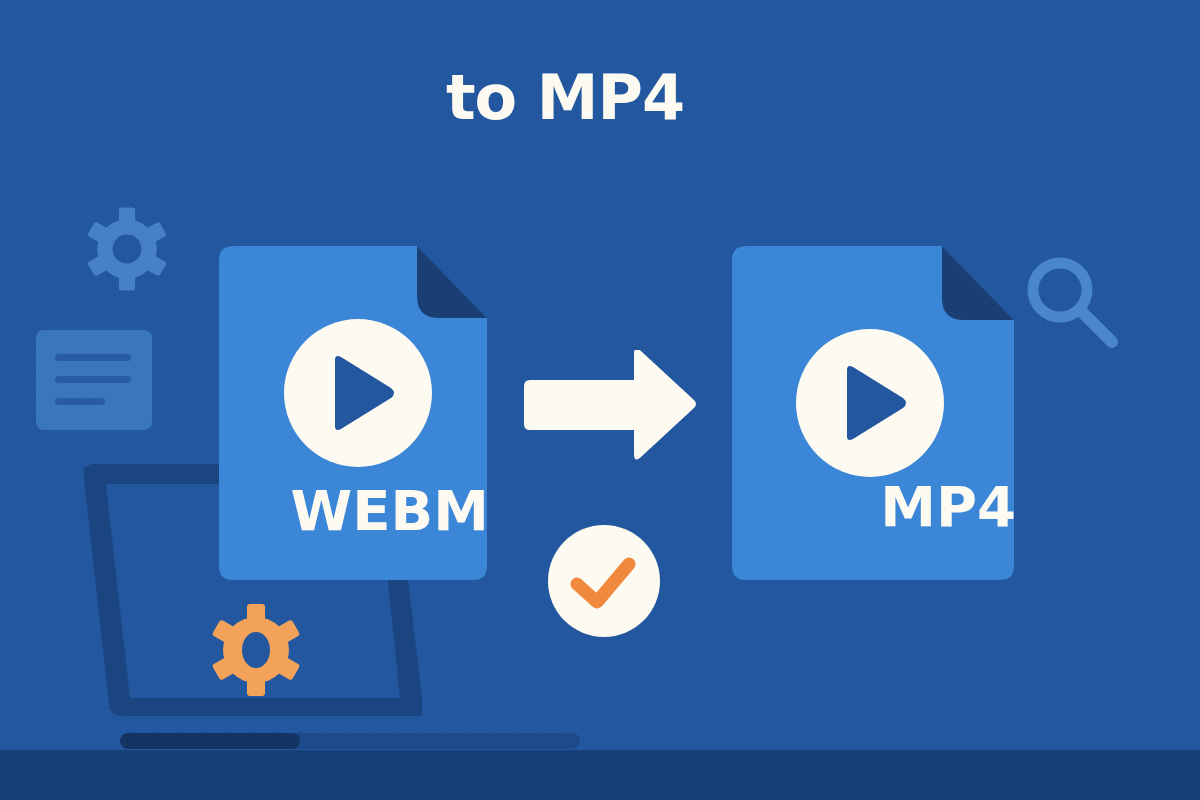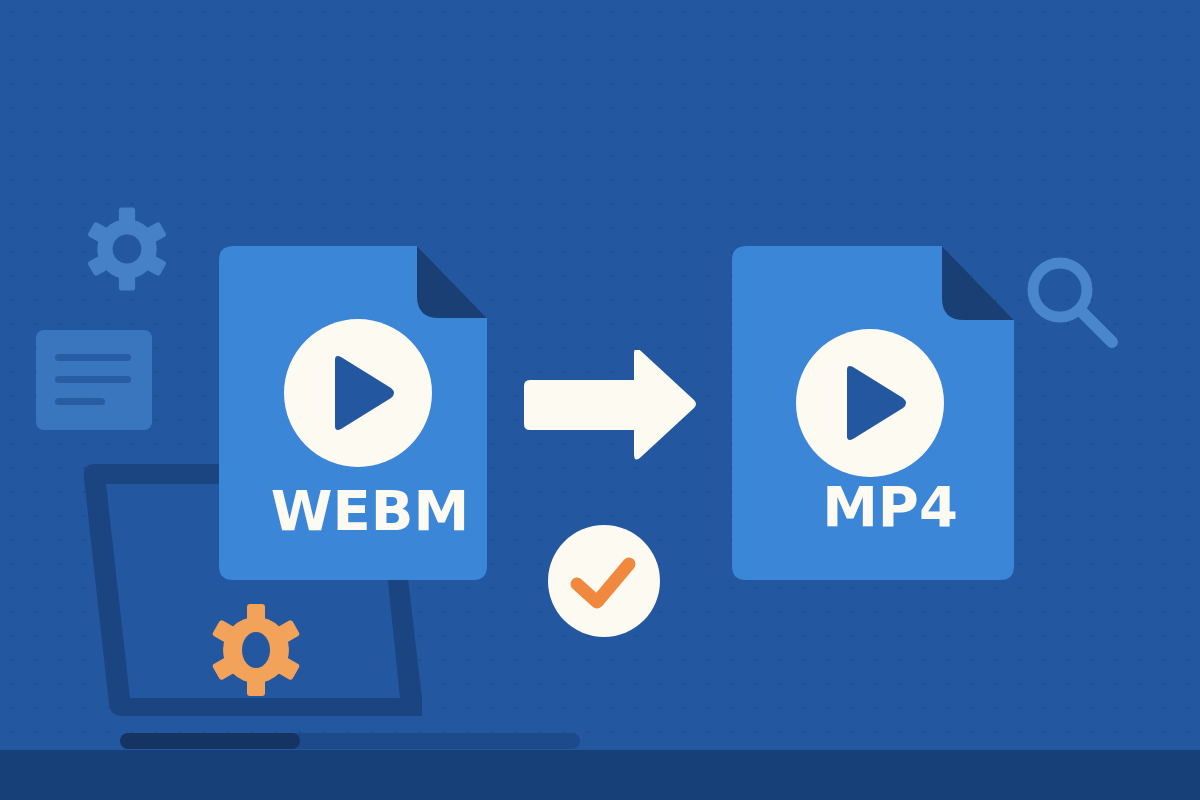--- a/index.html
+++ b/index.html
@@ -20,33 +20,34 @@
   .floor { left: 0; top: 750px; width: 1200px; height: 50px; background: #173f78; }
   .laptop-screen {
     left: 82px; top: 460px; width: 340px; height: 262px;
   }
   .laptop-base1 { left: 120px; top: 733px; width: 180px; height: 16px; background: #153463; border-radius: 8px; }
   .laptop-base2 { left: 280px; top: 733px; width: 300px; height: 16px; background: #1d4a8a; border-radius: 8px; }
   .file {
     width: 270px; height: 340px;
   }
   .file-label {
-    position: absolute; left: 0; width: 100%; top: 230px; text-align: center;
-    color: #fdfaf2; font-weight: bold; font-size: 56px; line-height: 70px; padding-left: 16px;
+    position: absolute; left: 0; width: 100%; top: 230px; text-align: right;
+    color: #fdfaf2; font-weight: bold; font-size: 56px; line-height: 70px;
   }
   .faded-doc {
     left: 36px; top: 330px; width: 116px; height: 100px; border-radius: 8px;
     background: #3f7cc4; opacity: 0.85;
   }
   .faded-doc .line { position: absolute; left: 19px; height: 7px; border-radius: 4px; background: #2a5fa4; }
 </style>
 </head>
 <body>
 
 <div class="abs title">
+  <span>to MP4</span>
 </div>
 
 <svg class="abs" style="left:82px;top:204px;" width="90" height="90" viewBox="0 0 100 100">
   <g fill="#4a86cc" opacity="0.9">
     <g transform="translate(50,50)">
       <rect x="-9" y="-46" width="18" height="22" rx="3"></rect>
       <rect x="-9" y="-46" width="18" height="22" rx="3" transform="rotate(60)"></rect>
       <rect x="-9" y="-46" width="18" height="22" rx="3" transform="rotate(120)"></rect>
       <rect x="-9" y="-46" width="18" height="22" rx="3" transform="rotate(180)"></rect>
       <rect x="-9" y="-46" width="18" height="22" rx="3" transform="rotate(240)"></rect>

